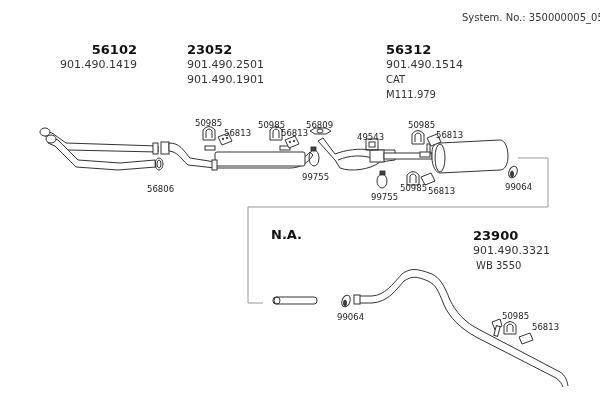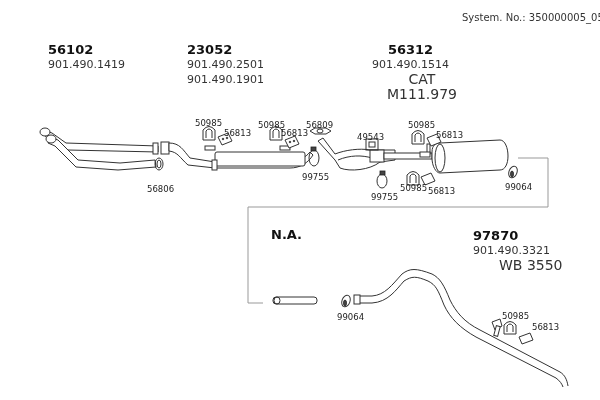--- a/index.html
+++ b/index.html
@@ -2,57 +2,57 @@
 <html><head>
 <meta charset="utf-8">
 <style>
   html, body { margin: 0; padding: 0; background: #ffffff; }
   body { width: 600px; height: 400px; position: relative; overflow: hidden;
          font-family: "DejaVu Sans", sans-serif; color: #222; }
   .abs { position: absolute; white-space: nowrap; }
   .sysno { font-size: 10px; color: #333; }
   .group-title { font-size: 13px; font-weight: bold; color: #111; }
   .group-line { font-size: 11px; color: #333; line-height: 15px; }
-  .group-line.small { font-size: 14px; margin-left: 23px; }
+  .group-line.small { font-size: 10px; }
   .lbl { font-size: 8.5px; color: #222; }
   svg.diagram { position: absolute; left: 0; top: 0; }
   svg .pipe { fill: #fff; stroke: #333; stroke-width: 1; }
   svg .thin { fill: none; stroke: #333; stroke-width: 1; }
   svg .frame { fill: none; stroke: #999; stroke-width: 1; }
   svg .dark { fill: #444; stroke: #222; stroke-width: 0.8; }
 </style>
 </head>
 <body>
 
 <div class="abs sysno" style="left:462px; top:12px;">System. No.: 350000005_05</div>
 
-<div class="abs" style="left:48px; top:42px;">
+<div class="abs" style="left:60px; top:42px;text-align:right;">
   <div class="group-title">56102</div>
   <div class="group-line">901.490.1419</div>
 </div>
 
 <div class="abs" style="left:187px; top:42px;">
   <div class="group-title">23052</div>
   <div class="group-line">901.490.2501</div>
   <div class="group-line">901.490.1901</div>
 </div>
 
-<div class="abs" style="left:364px; top:42px;text-align:center;">
+<div class="abs" style="left:386px; top:42px;">
   <div class="group-title">56312</div>
   <div class="group-line">901.490.1514</div>
   <div class="group-line small">CAT</div>
   <div class="group-line small">M111.979</div>
 </div>
 
 <div class="abs" style="left:271px; top:227px;">
   <div class="group-title">N.A.</div>
 </div>
 
 <div class="abs" style="left:473px; top:228px;">
-  <div class="group-title">97870</div>
+  <div class="group-title">23900</div>
   <div class="group-line">901.490.3321</div>
   <div class="group-line small" style="padding-left:3px;">WB 3550</div>
 </div>
 
 <svg class="diagram" width="600" height="400" viewBox="0 0 600 400">
 
   <polyline class="frame" points="518,158 548,158 548,207 248,207 248,303 263,303"></polyline>
 
   <g>
     <path class="pipe" d="M42,130 L52,133 L66,143 L158,146 L158,152 L68,150 L55,140 L46,137 Z"></path>

